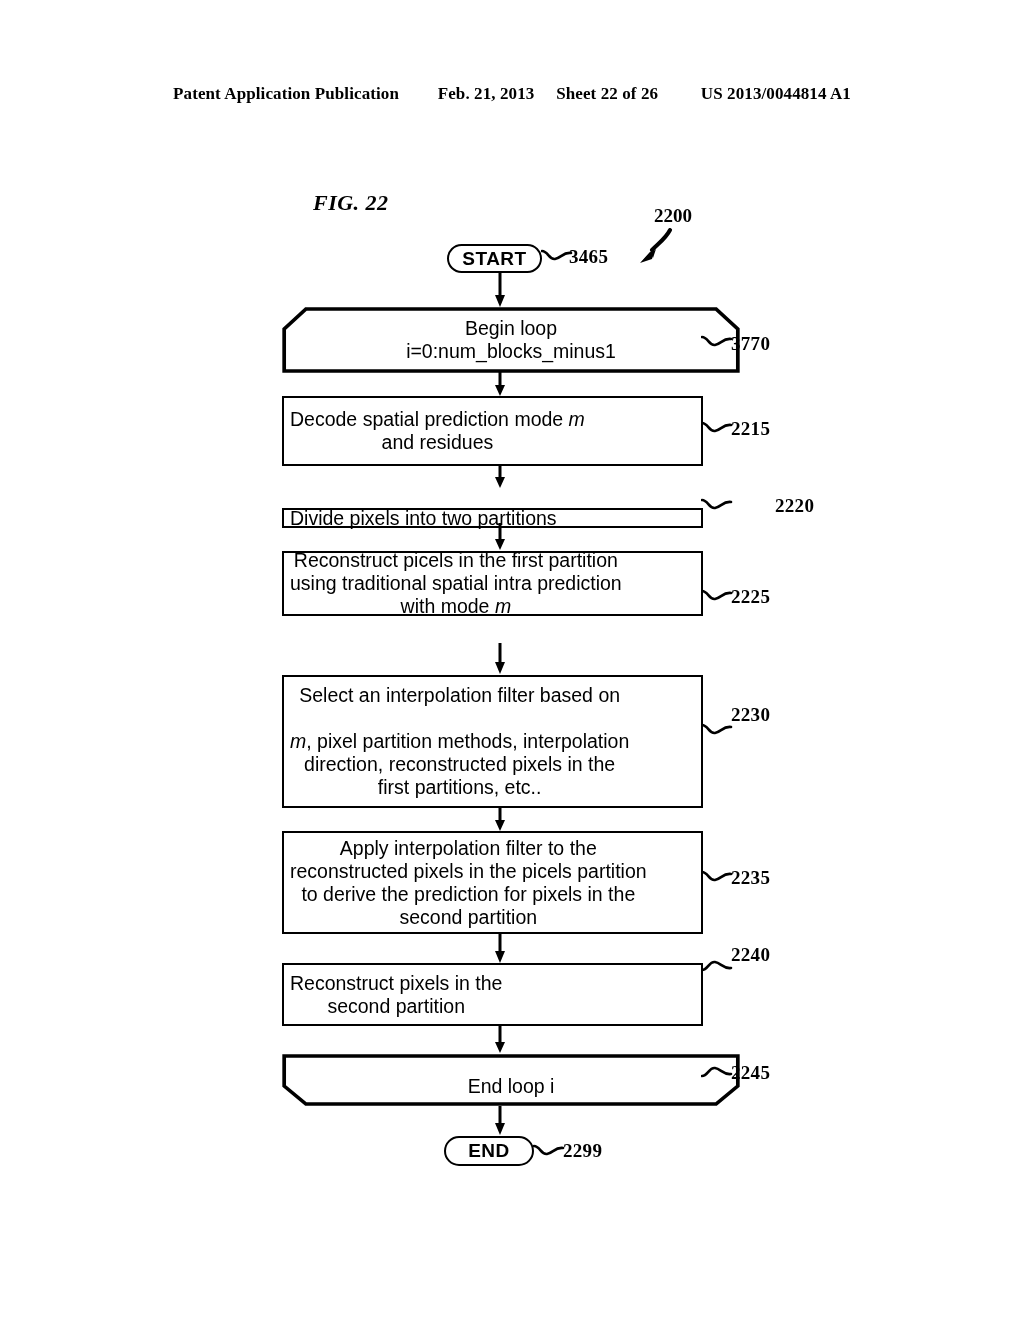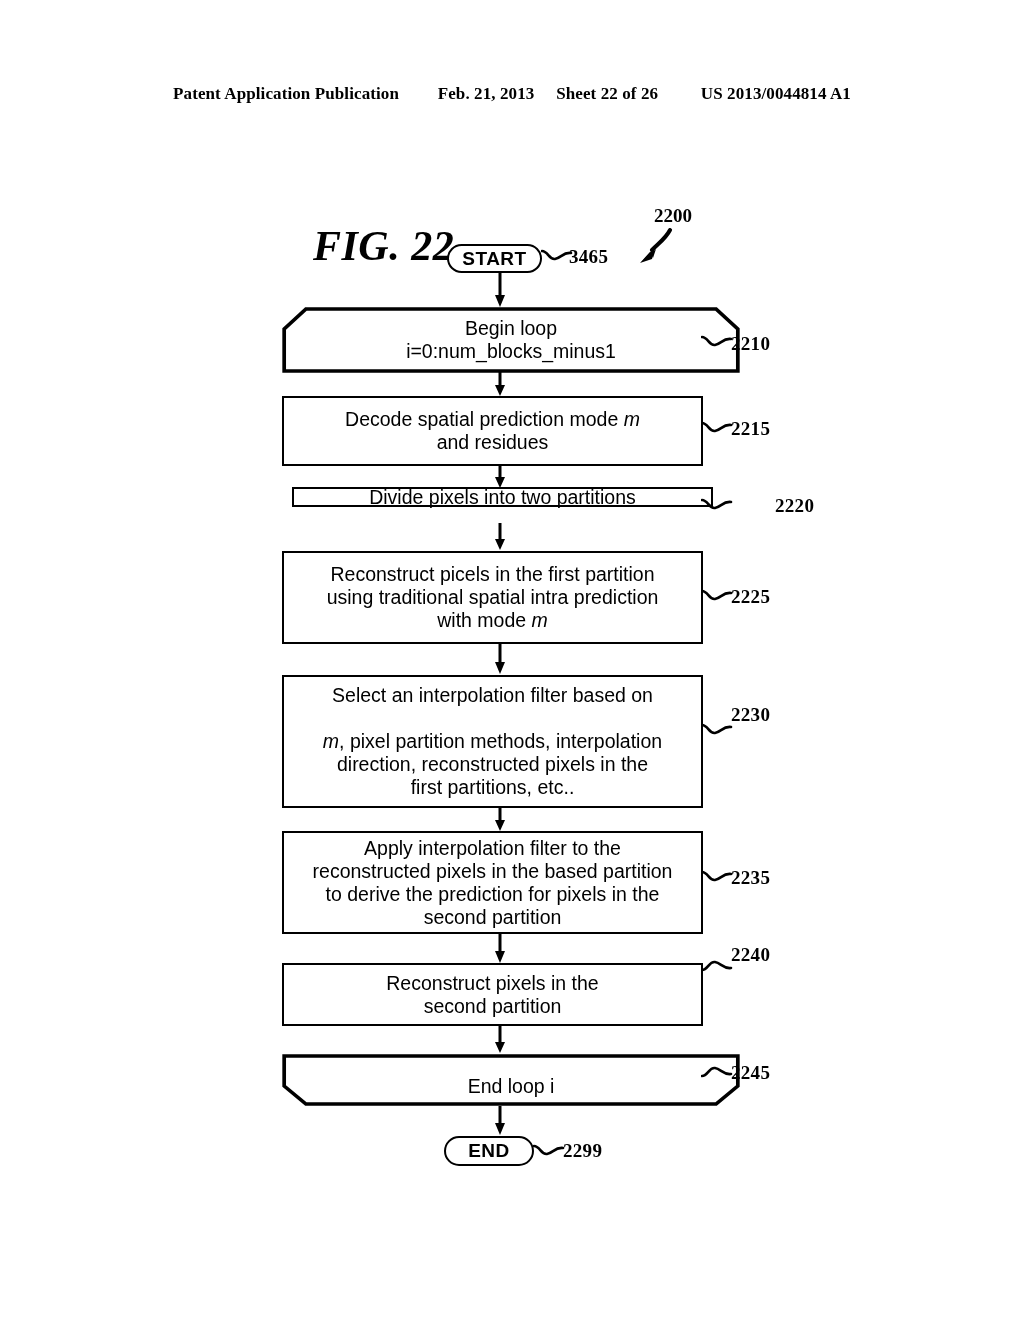--- a/index.html
+++ b/index.html
@@ -36,23 +36,22 @@
   .gap-xl { display: inline-block; width: 34px; }
 
   
   .fig-title {
     position: absolute;
     left: 313px;
     top: 190px;
     font-family: "Liberation Serif", serif;
     font-style: italic;
     font-weight: bold;
-    font-size: 42px;
+    font-size: 22px;
     letter-spacing: 0.5px;
-    margin-top: 32px;
   }
 
   
   .fig-num {
     position: absolute;
     left: 654px;
     top: 205px;
     font-family: "Liberation Serif", serif;
     font-weight: bold;
     font-size: 19px;
@@ -95,33 +94,32 @@
   
   .proc {
     position: absolute;
     left: 282px;
     width: 421px;
     border: 2.5px solid #000;
     background: #fff;
     box-sizing: border-box;
     display: flex;
     align-items: center;
-    justify-content: center;
     text-align: center;
     font-family: "Liberation Sans", sans-serif;
     font-size: 19.5px;
     line-height: 1.18;
     padding: 2px 6px;
   }
   .proc .txt { display: block; }
   .proc em { font-style: italic; }
 
   #box-2215 { top: 396px; height: 70px; }
-  #box-2220 { top: 487px; height: 20px; margin-left: 10px; }
-  #box-2225 { top: 551px; height: 93px; }
+  #box-2220 { top: 508px; height: 20px; }
+  #box-2225 { top: 551px; height: 65px; }
   #box-2230 { top: 675px; height: 133px; }
   #box-2235 { top: 831px; height: 103px; }
   #box-2240 { top: 963px; height: 63px; }
 
   
   .loopbox {
     position: absolute;
     left: 282px;
     width: 458px;
     box-sizing: border-box;
@@ -218,21 +216,21 @@
         <span>Begin loop</span><br>
         <span>i=0:num_blocks_minus1</span>
       </span>
     </div>
   </div>
   <div class="lead" style="left:701px; top:333px;">
     <svg viewBox="0 0 32 20" xmlns="http://www.w3.org/2000/svg">
       <path d="M1 4 C7 4, 8 13, 14 12 C20 11, 22 5, 30 6" stroke="#000" stroke-width="2.6" fill="none" stroke-linecap="round"></path>
     </svg>
   </div>
-  <div class="ref" style="left:731px; top:333px;">2210</div>
+  <div class="ref" style="left:731px; top:333px;">3770</div>
 
   <div class="conn" style="top:372px; height:25px;">
     <svg viewBox="0 0 14 25" preserveAspectRatio="none" xmlns="http://www.w3.org/2000/svg">
       <line x1="7" y1="0" x2="7" y2="16" stroke="#000" stroke-width="3"></line>
       <path d="M7 24 L2 13 L12 13 Z" fill="#000"></path>
     </svg>
   </div>
 
   <div class="proc" id="box-2215">
     <span class="txt">
@@ -311,21 +309,21 @@
   <div class="conn" style="top:807px; height:25px;">
     <svg viewBox="0 0 14 25" preserveAspectRatio="none" xmlns="http://www.w3.org/2000/svg">
       <line x1="7" y1="0" x2="7" y2="16" stroke="#000" stroke-width="3"></line>
       <path d="M7 24 L2 13 L12 13 Z" fill="#000"></path>
     </svg>
   </div>
 
   <div class="proc" id="box-2235">
     <span class="txt">
       <span>Apply interpolation filter to the</span><br>
-      <span>reconstructed pixels in the based partition</span><br>
+      <span>reconstructed pixels in the picels partition</span><br>
       <span>to derive the prediction for pixels in the</span><br>
       <span>second partition</span>
     </span>
   </div>
   <div class="lead" style="left:701px; top:868px;">
     <svg viewBox="0 0 32 20" xmlns="http://www.w3.org/2000/svg">
       <path d="M1 4 C7 4, 8 13, 14 12 C20 11, 22 5, 30 6" stroke="#000" stroke-width="2.6" fill="none" stroke-linecap="round"></path>
     </svg>
   </div>
   <div class="ref" style="left:731px; top:867px;">2235</div>

